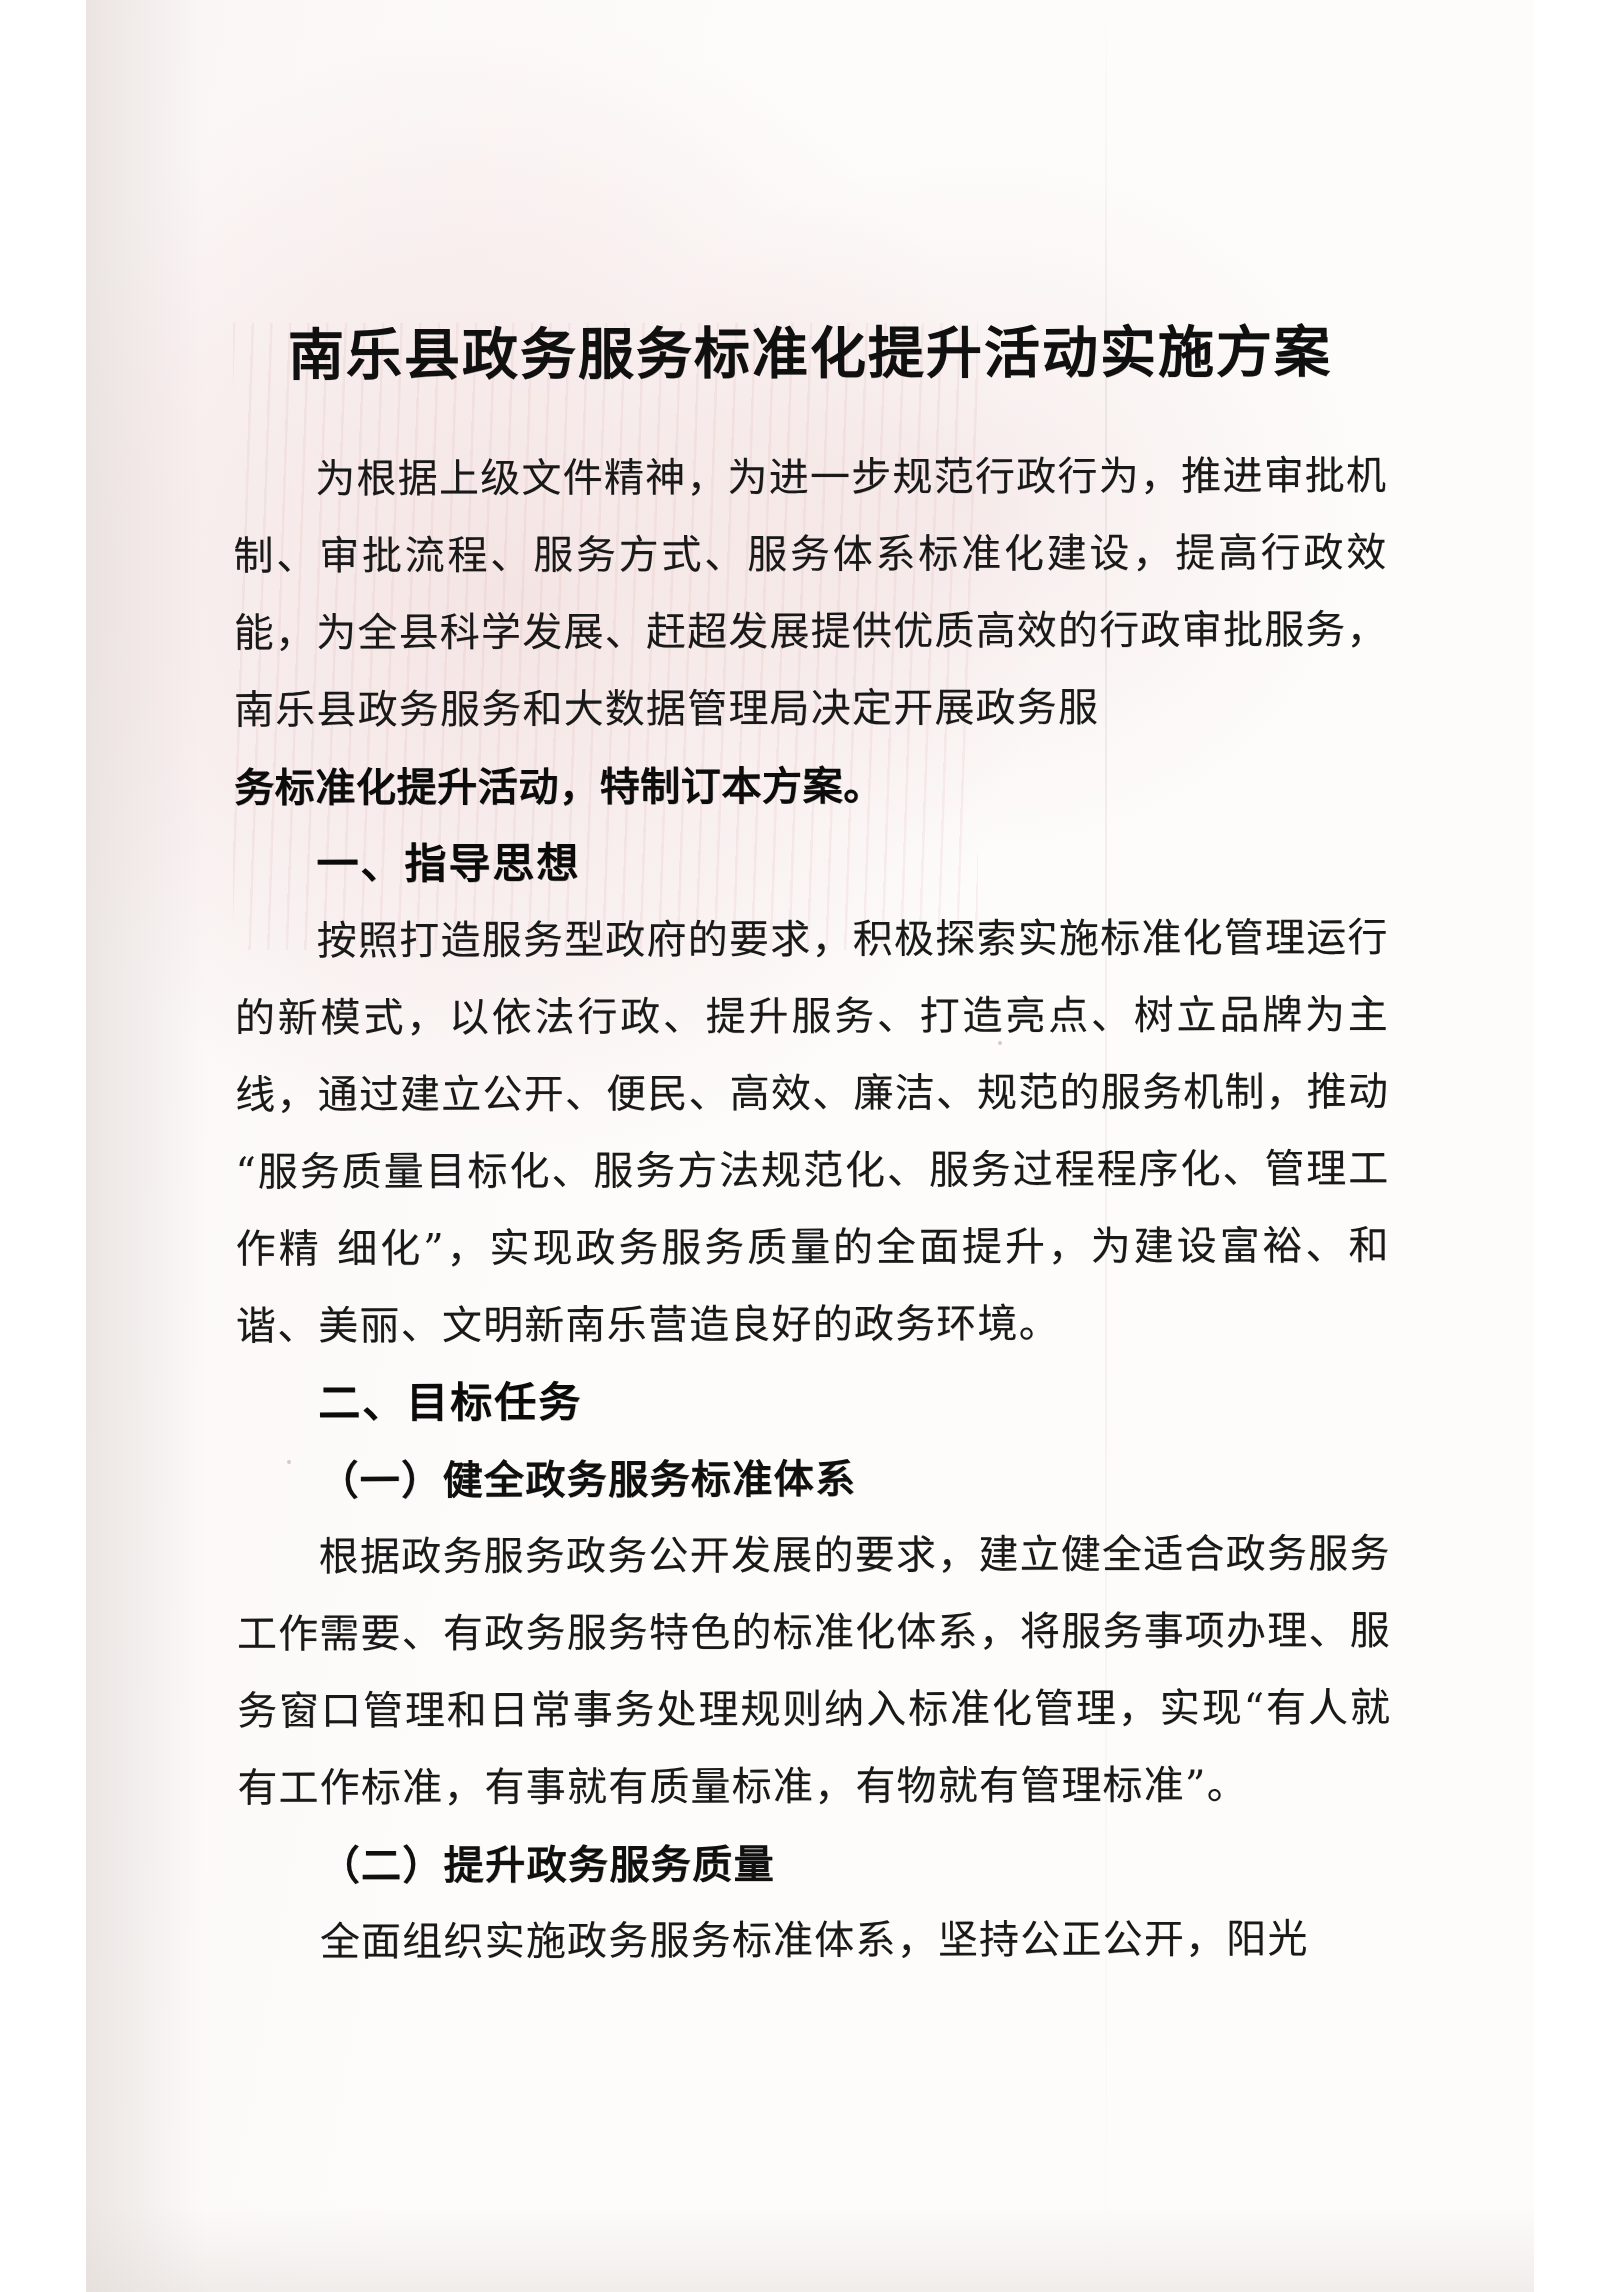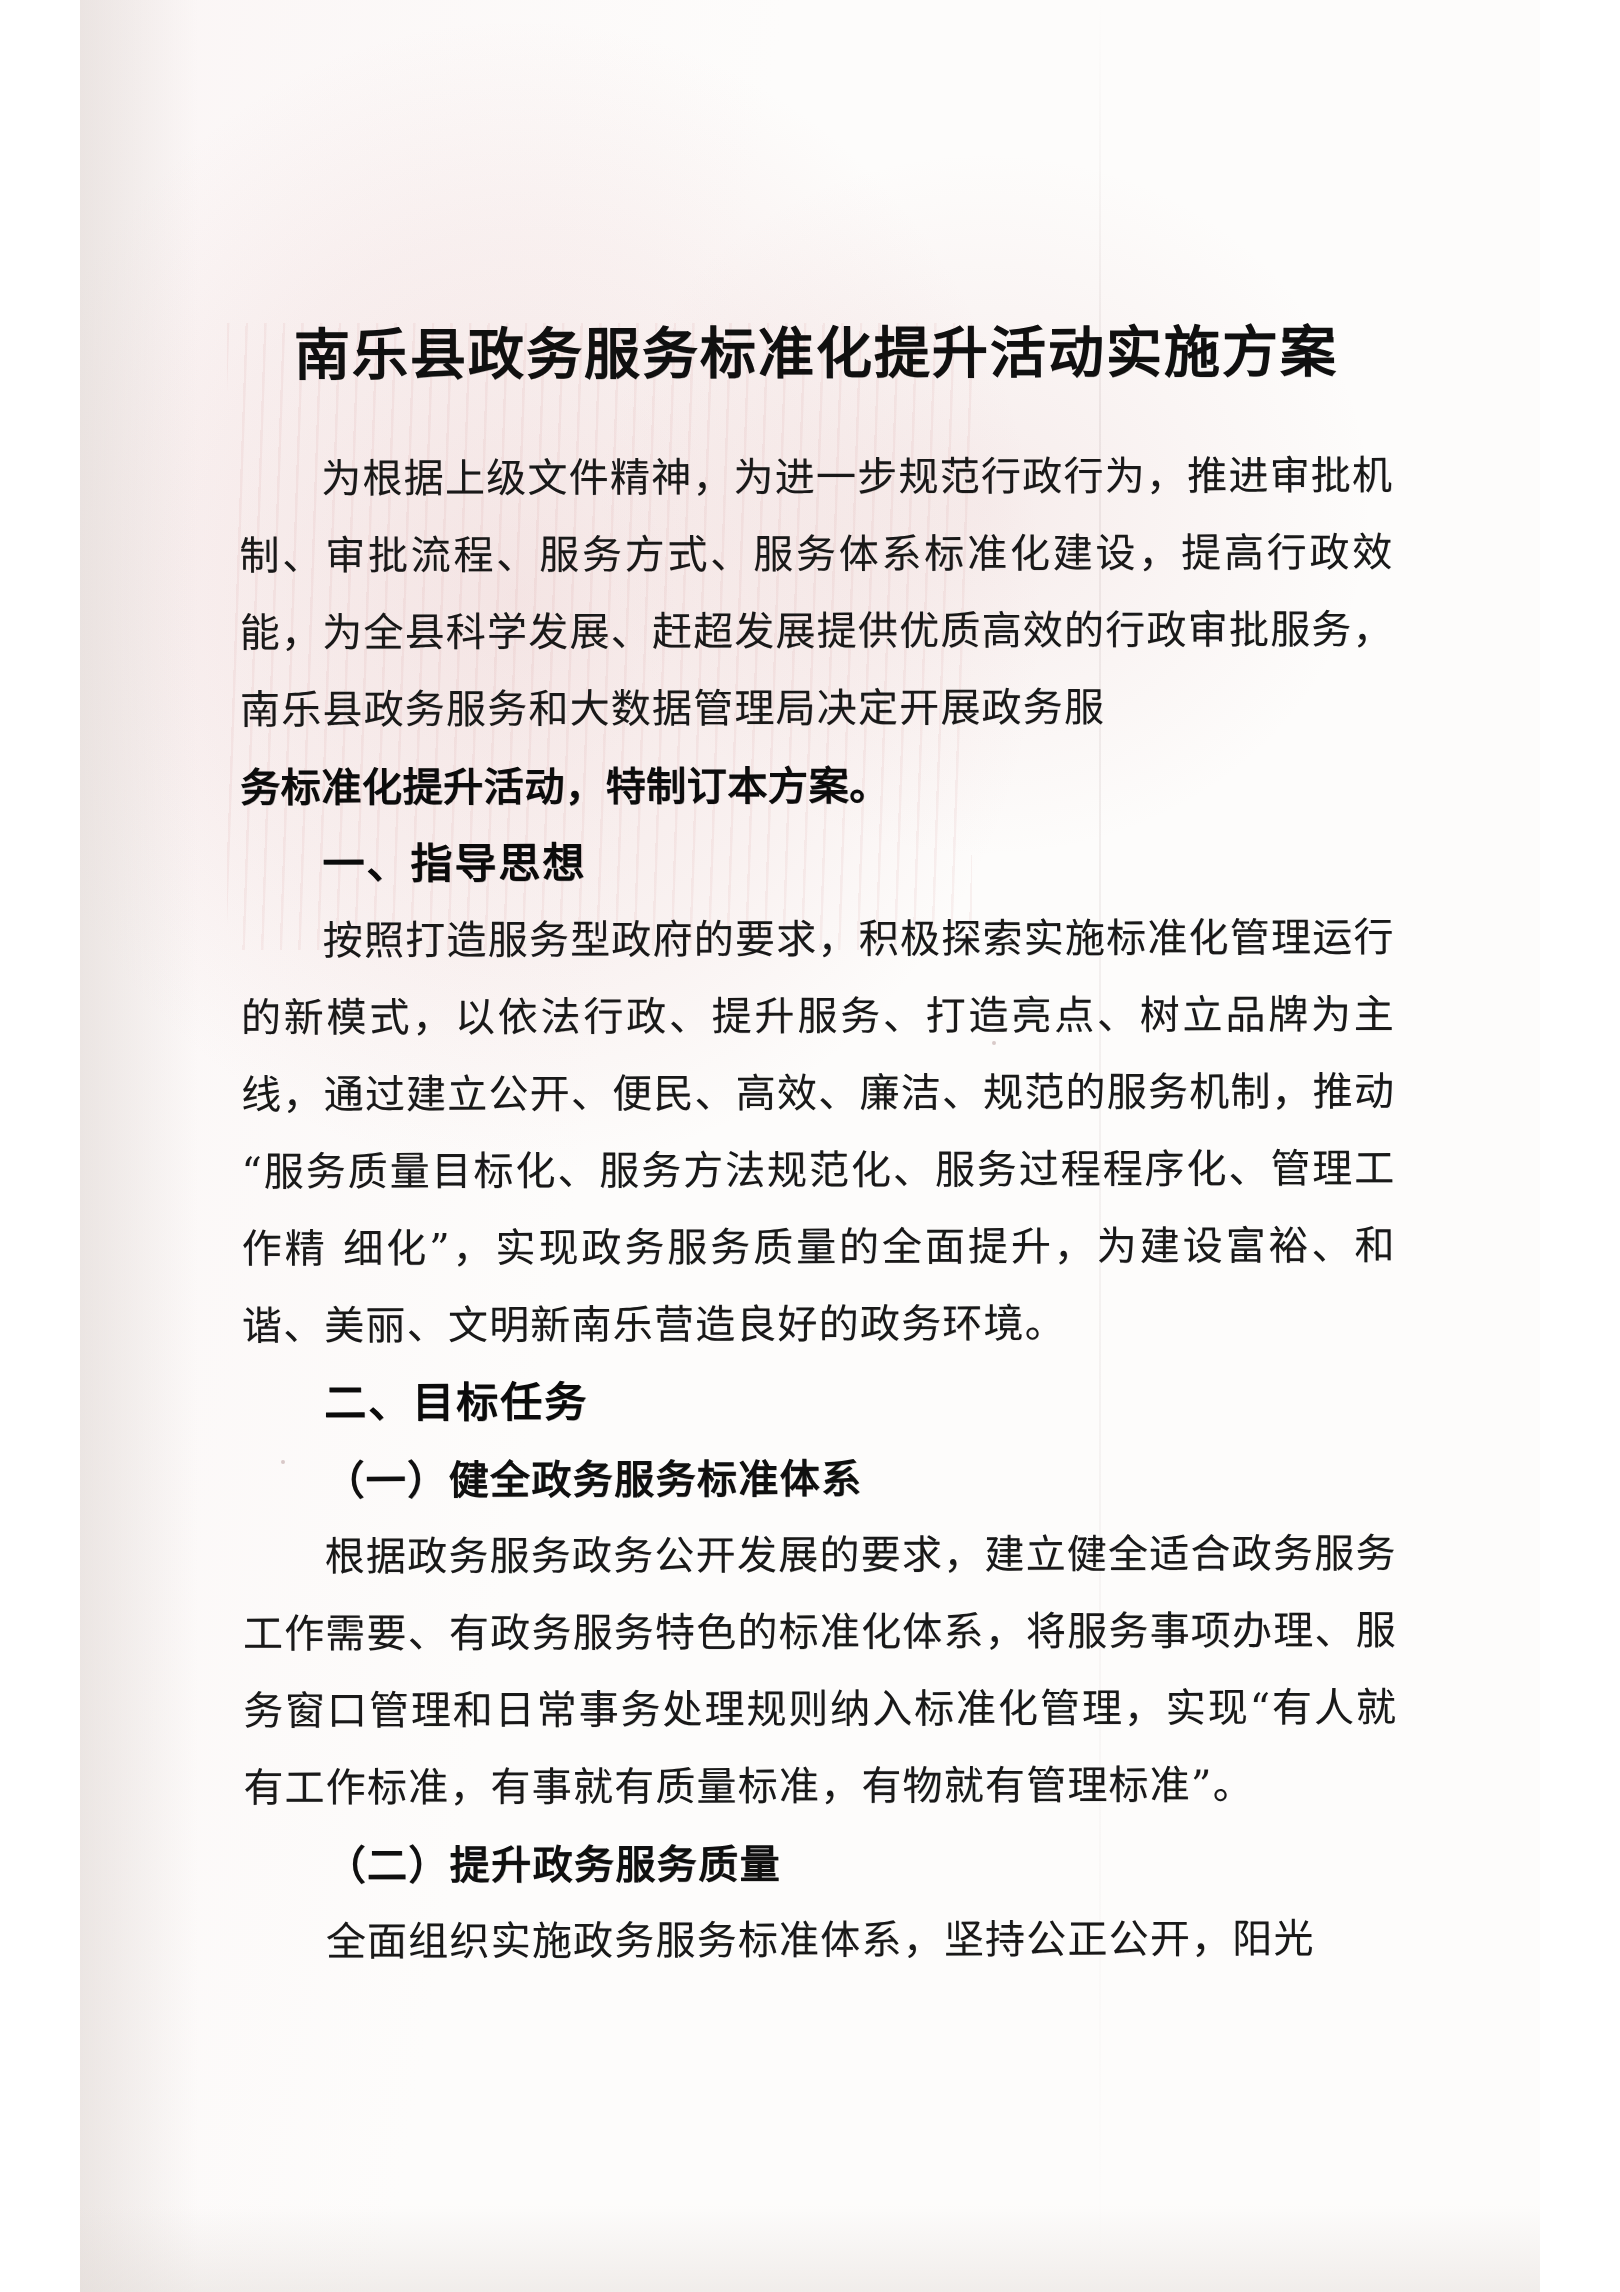--- a/index.html
+++ b/index.html
@@ -11,21 +11,20 @@
 
   .page {
     position: relative;
     width: 1448px;
     height: 2293px;
     margin: 0 auto;
     background: #fdfcfb;
     overflow: hidden;
     font-family: "DejaVu Serif", "Liberation Serif", serif;
     color: #151515;
-    padding-left: 12px;
   }
 
   
   .paper-tint {
     position: absolute;
     inset: 0;
     background:
       radial-gradient(ellipse 50% 35% at 30% 26%, rgba(214,150,150,0.22) 0%, rgba(214,150,150,0.10) 45%, rgba(255,255,255,0) 72%),
       radial-gradient(ellipse 38% 22% at 62% 22%, rgba(206,140,140,0.14) 0%, rgba(255,255,255,0) 70%),
       linear-gradient(100deg, rgba(250,244,244,0.85) 0%, rgba(255,255,255,0) 38%);

